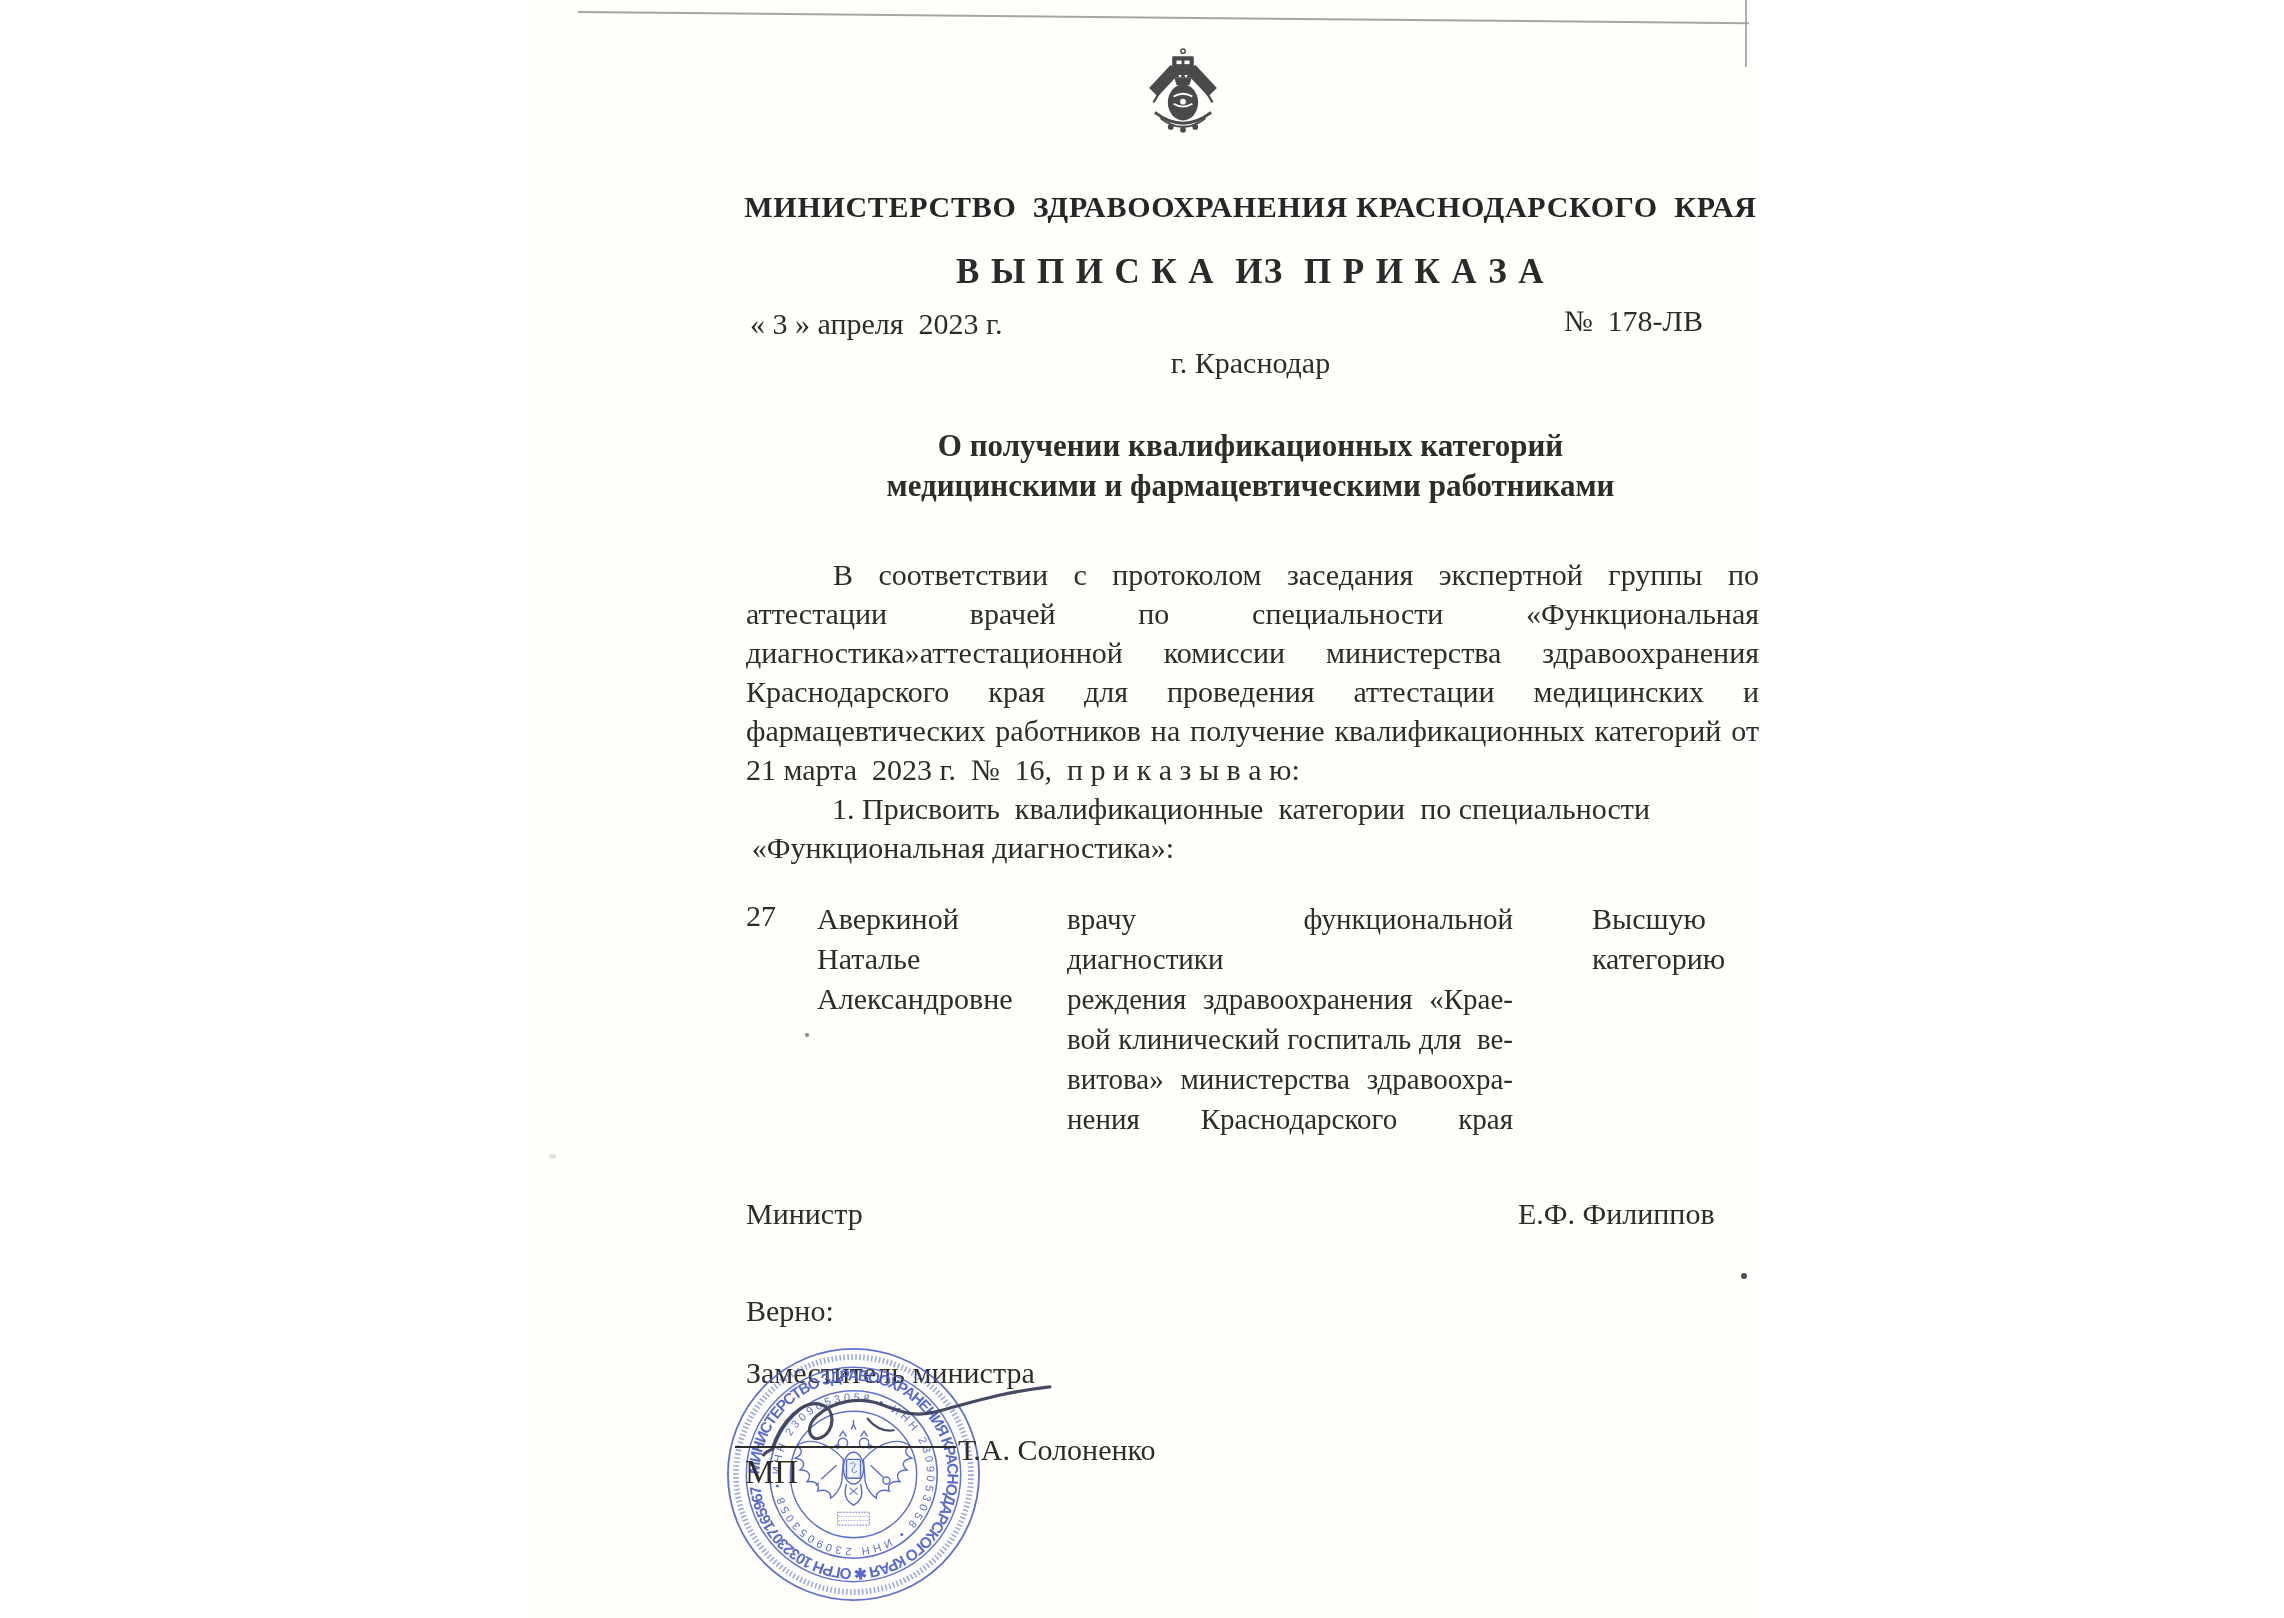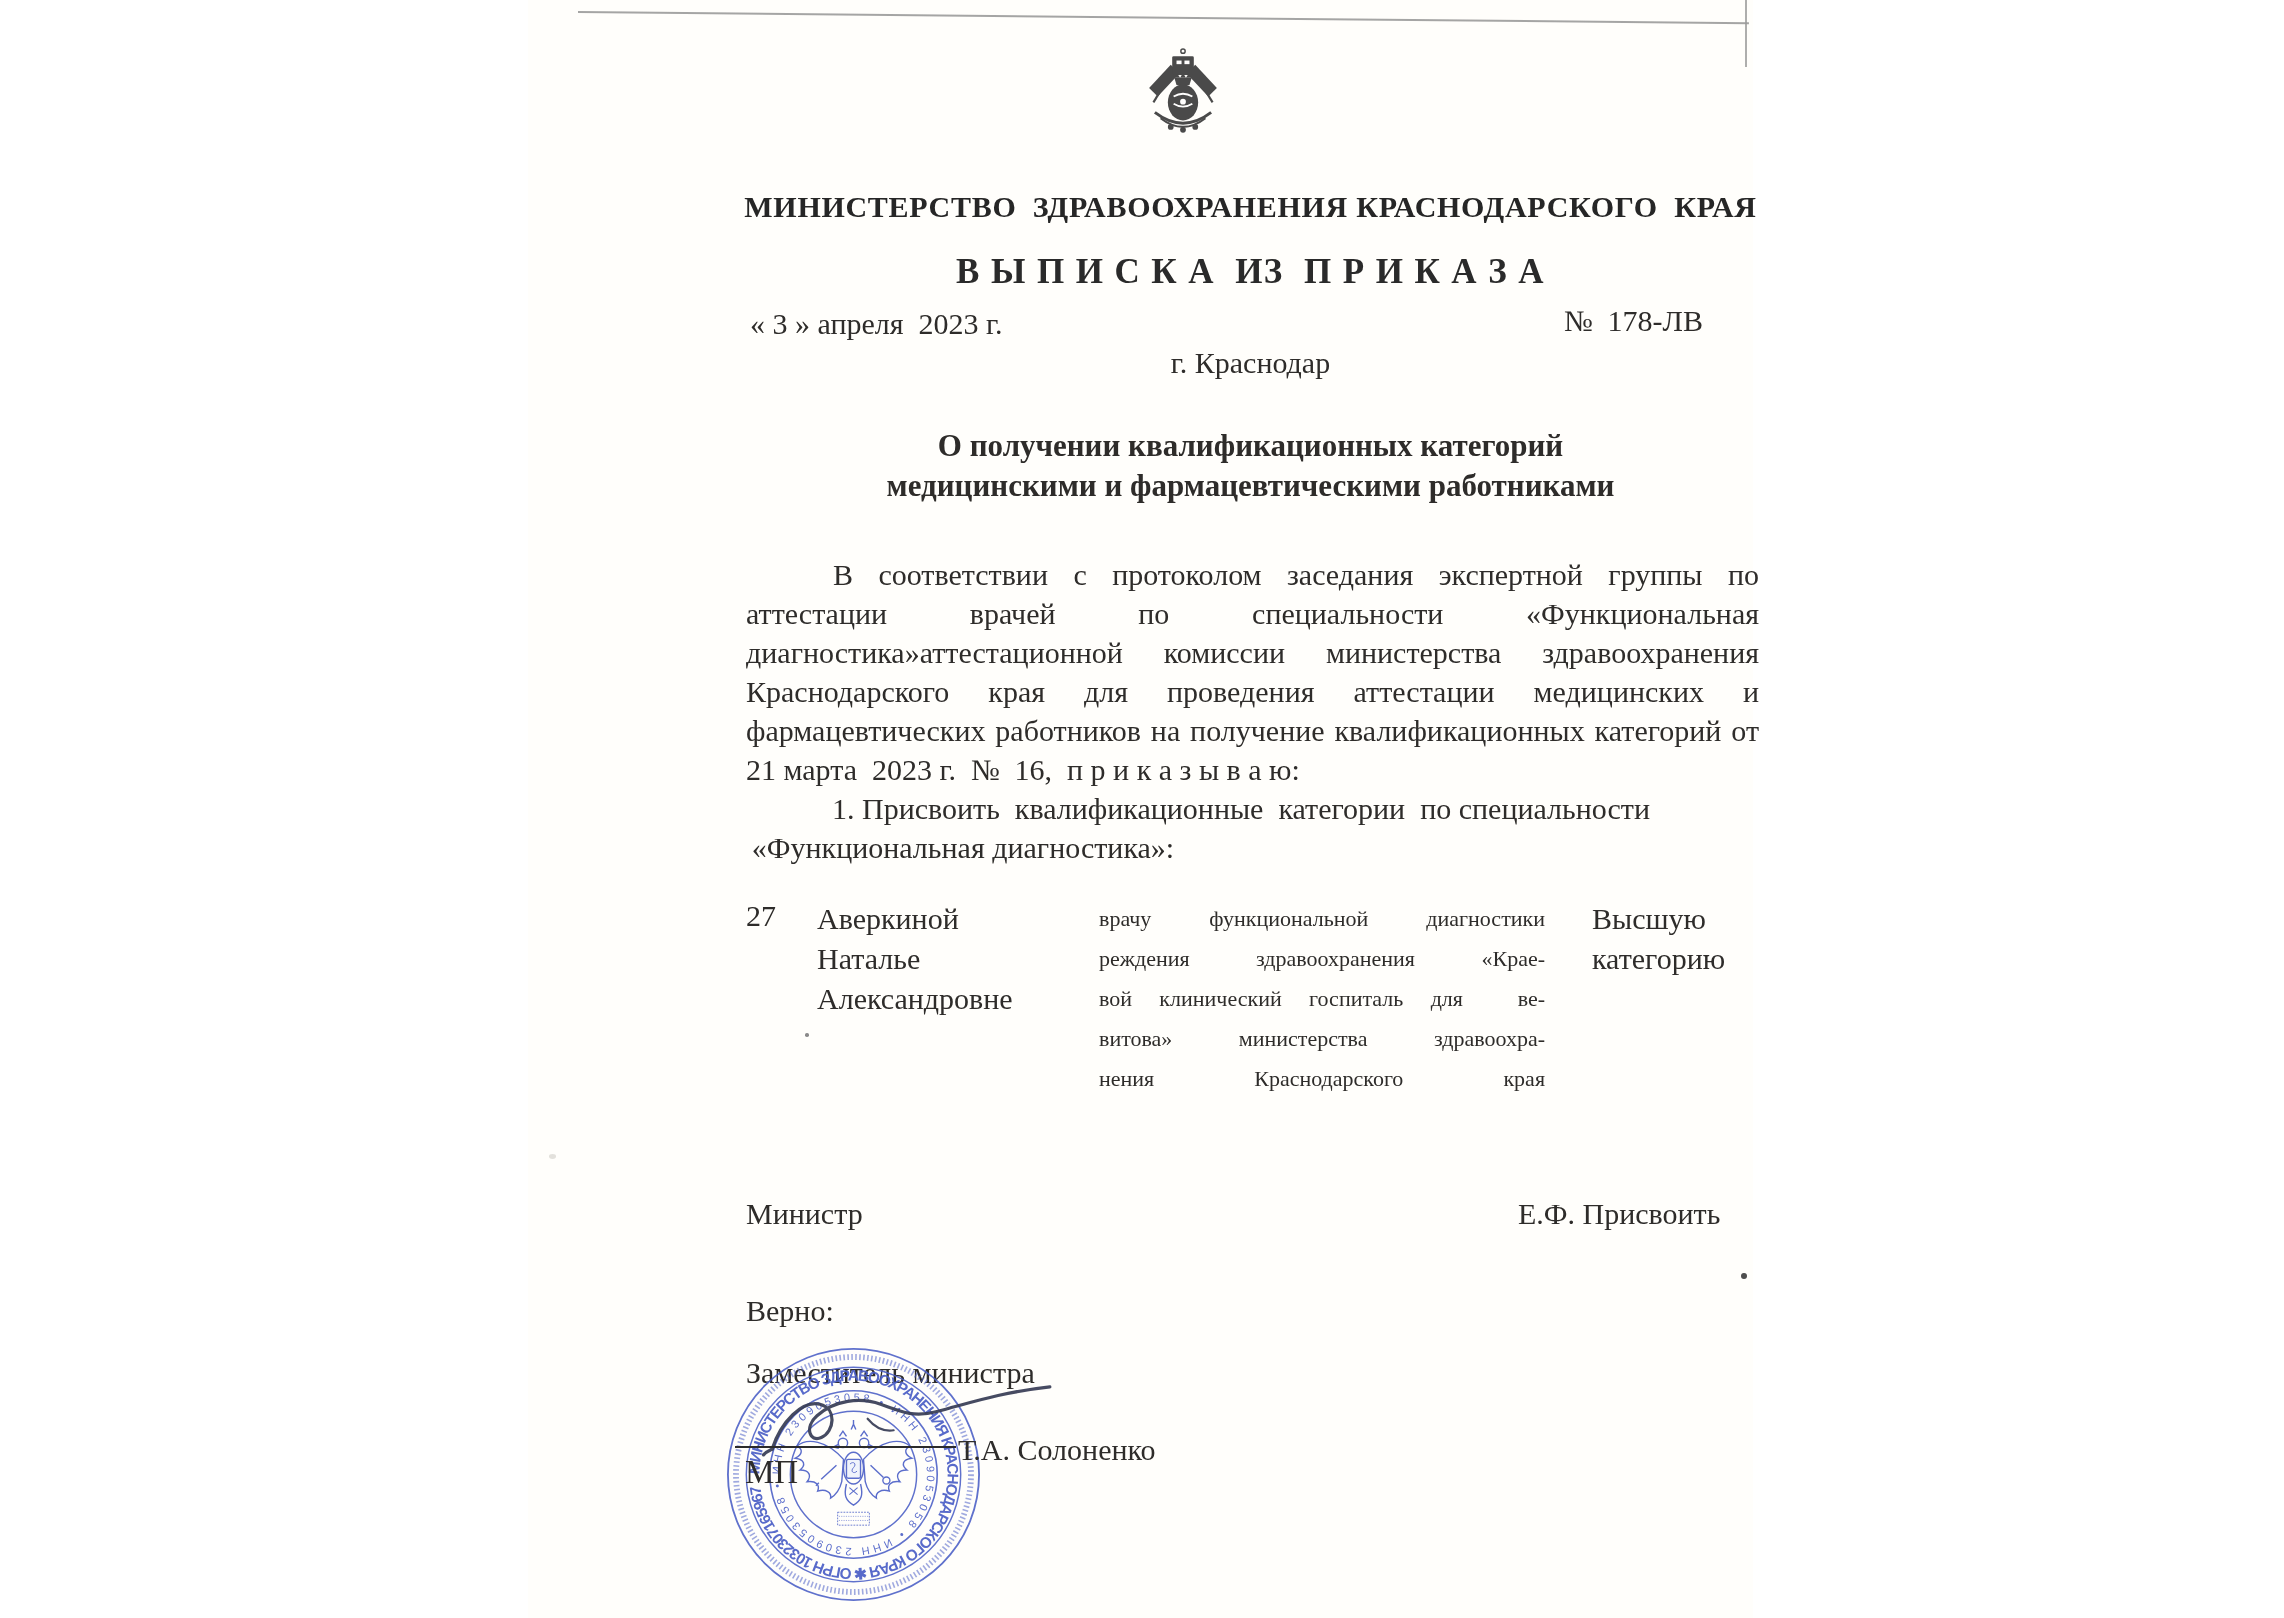--- a/index.html
+++ b/index.html
@@ -21,21 +21,21 @@
   .title1{left:725px;top:428px;width:1051px;font-size:31px;}
   .title2{left:725px;top:468px;width:1051px;font-size:31px;}
   .bodyblock{left:746px;top:555px;width:1013px;font-size:30px;}
   .bl{height:39px;line-height:39px;}
   .jl{text-align:justify;text-align-last:justify;}
   .ind1{padding-left:87px;}
   .ind2{padding-left:86px;}
   .ml8{margin-left:5.8px;}
   .row-num{left:746px;top:899px;font-size:30px;}
   .row-name{left:817px;top:899px;width:239px;font-size:30px;line-height:40px;}
-  .row-desc{left:1099px;top:899px;width:446px;font-size:22px;line-height:40px;}
+  .row-desc{left:1067px;top:899px;width:446px;font-size:29px;line-height:40px;}
   .row-cat{left:1592px;top:899px;width:181px;font-size:30px;line-height:40px;}
   .minister{left:746px;top:1197px;font-size:30px;}
   .minister-name{left:1518px;top:1197px;font-size:30px;}
   .verno{left:746px;top:1294px;font-size:30px;}
   .dep1{left:746px;top:1356px;font-size:30px;}
   .dep2{left:746px;top:1404px;font-size:30px;}
   .sigline{left:735px;top:1446px;width:221px;height:2.2px;background:#2b2b2b;}
   .mp{left:745px;top:1454px;font-size:33px;}
   .depname{left:958px;top:1433px;font-size:30px;}
   .seal{left:725px;top:1346px;width:257px;height:257px;}
@@ -111,21 +111,21 @@
     <div class="jl pre">вой клинический госпиталь для  ве-</div>
     <div class="jl">витова» министерства здравоохра-</div>
     <div class="jl">нения Краснодарского края</div>
   </div>
   <div class="abs row-cat">
     <div>Высшую</div>
     <div>категорию</div>
   </div>
 
   <div class="abs minister">Министр</div>
-  <div class="abs minister-name">Е.Ф. Присвоить</div>
+  <div class="abs minister-name">Е.Ф. Филиппов</div>
   <div class="abs verno">Верно:</div>
   <div class="abs dep1">Заместитель министра</div>
 
   <svg class="abs seal" viewBox="0 0 350 350">
     <g stroke="#4a5ec6" fill="none" opacity="0.88">
       <circle cx="175" cy="175" r="171" stroke-width="2.5"></circle>
       <circle cx="175" cy="175" r="160" stroke-width="8" stroke-dasharray="2.2 3.2" opacity="0.6"></circle>
       <circle cx="175" cy="175" r="146" stroke-width="2"></circle>
       <circle cx="175" cy="175" r="114" stroke-width="2.2"></circle>
       <circle cx="175" cy="175" r="86" stroke-width="2"></circle>

